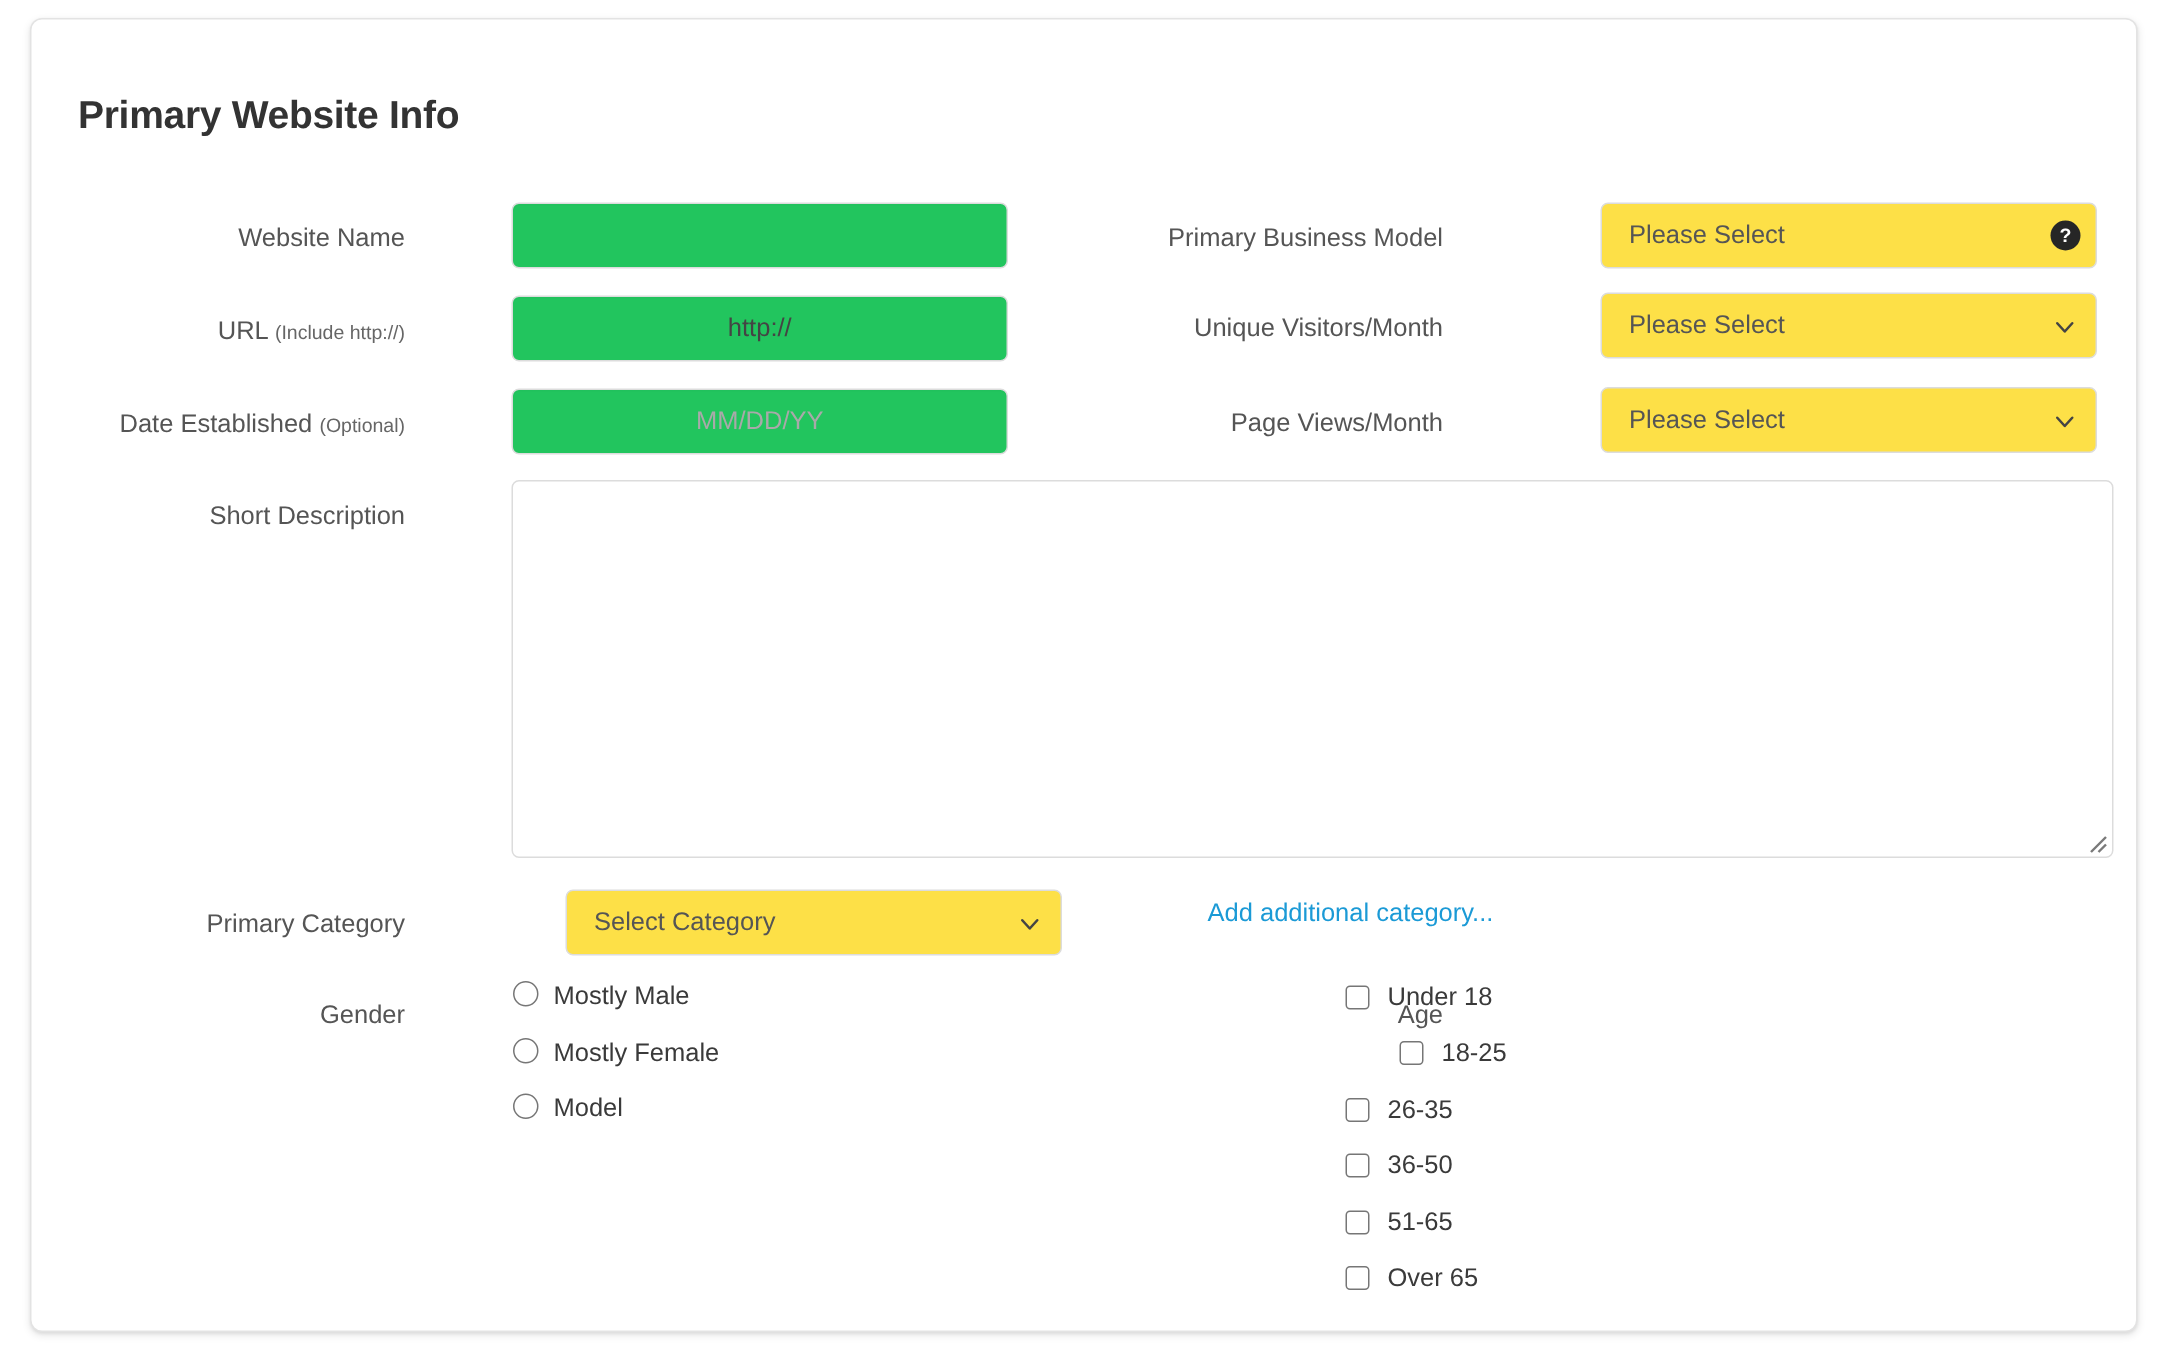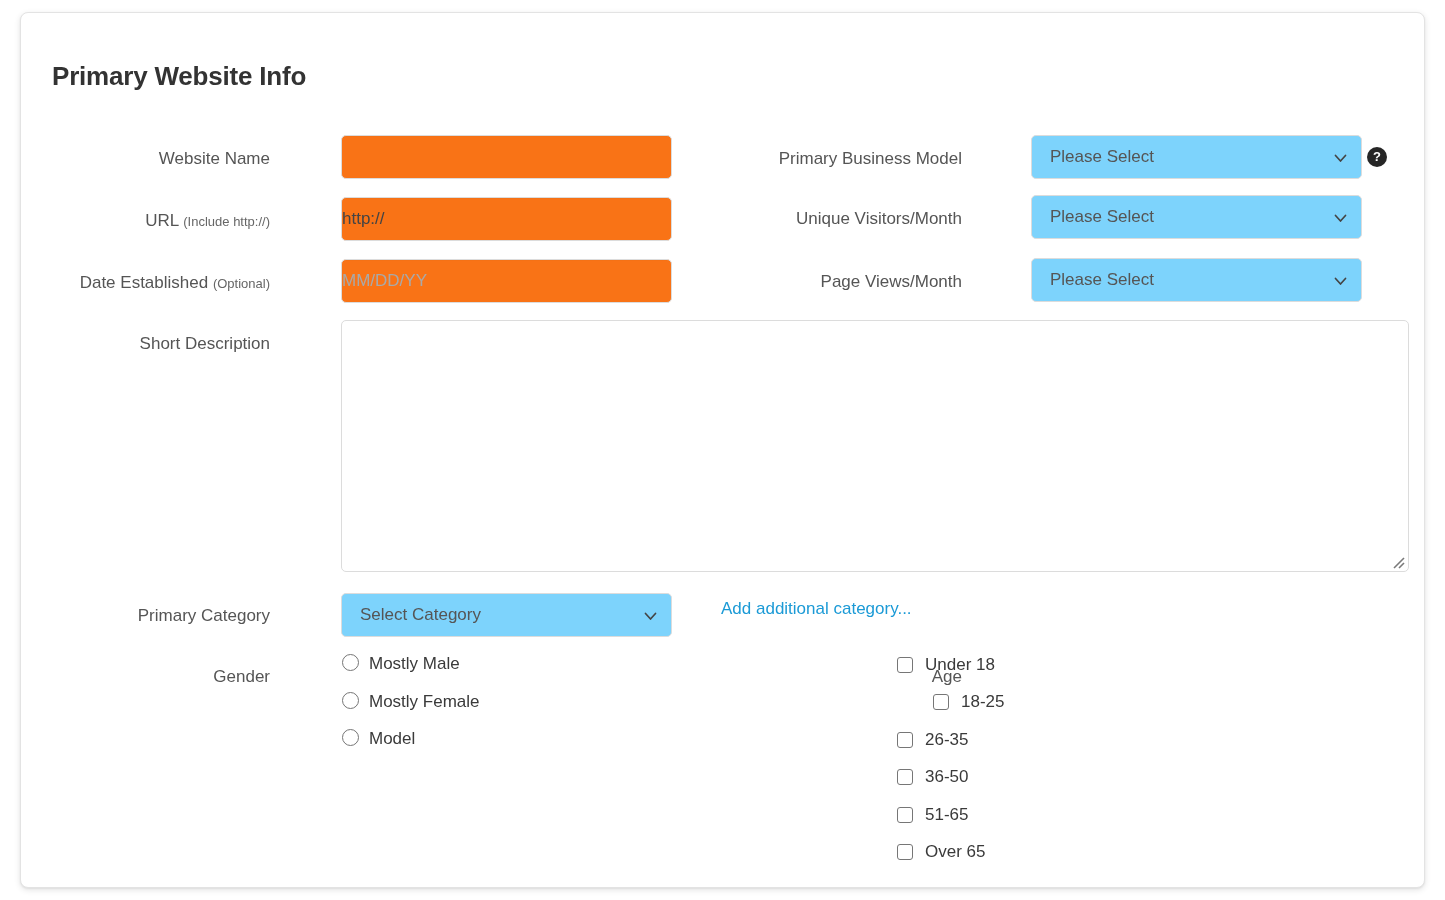--- a/index.html
+++ b/index.html
@@ -53,39 +53,41 @@
     white-space: nowrap;
   }
   .field-label .sub {
     font-size: 13px;
     color: #666666;
   }
 
   .text-input {
     position: absolute;
     height: 44px;
-    background: #f97316;
+    background: #22c55e;
     border: 1px solid #dcdcdc;
     border-radius: 5px;
     font-family: "Liberation Sans", sans-serif;
     font-size: 17px;
     color: #444444;
     padding: 0 0;
     outline: none;
     box-shadow: inset 0 1px 1px rgba(0,0,0,0.02);
+    text-align: center;
   }
   .text-input::placeholder { color: #a9a9a9; }
 
   .select-box {
     position: absolute;
     height: 44px;
-    background: #7dd3fc;
+    background: #fde047;
     border: 1px solid #dcdcdc;
     border-radius: 5px;
     cursor: pointer;
+    margin-left: 36px;
   }
   .select-box .sel-text {
     position: absolute;
     left: 18px;
     top: 0;
     line-height: 42px;
     font-size: 17px;
     color: #555555;
     white-space: nowrap;
   }
@@ -221,21 +223,21 @@
     </div>
     <div class="select-box" style="left:320px; top:580px; width:331px;">
       <span class="sel-text">Select Category</span>
       <span class="chev">
         <svg width="13" height="13" viewBox="0 0 13 13">
           <polyline points="1.5,3.5 6.5,9 11.5,3.5" fill="none" stroke="#444" stroke-width="1.7" stroke-linecap="round" stroke-linejoin="round"></polyline>
         </svg>
       </span>
     </div>
 
-    <a class="link" style="left:700px; top:586px;" href="#">Add additional category...</a>
+    <a class="link" style="left:784px; top:586px;" href="#">Add additional category...</a>
 
     <div class="field-label" style="right:462px; top:137px;">
       <span>Primary Business Model</span>
     </div>
     <div class="select-box" style="left:1010px; top:122px; width:331px;">
       <span class="sel-text">Please Select</span>
       <span class="chev">
         <svg width="13" height="13" viewBox="0 0 13 13">
           <polyline points="1.5,3.5 6.5,9 11.5,3.5" fill="none" stroke="#444" stroke-width="1.7" stroke-linecap="round" stroke-linejoin="round"></polyline>
         </svg>

